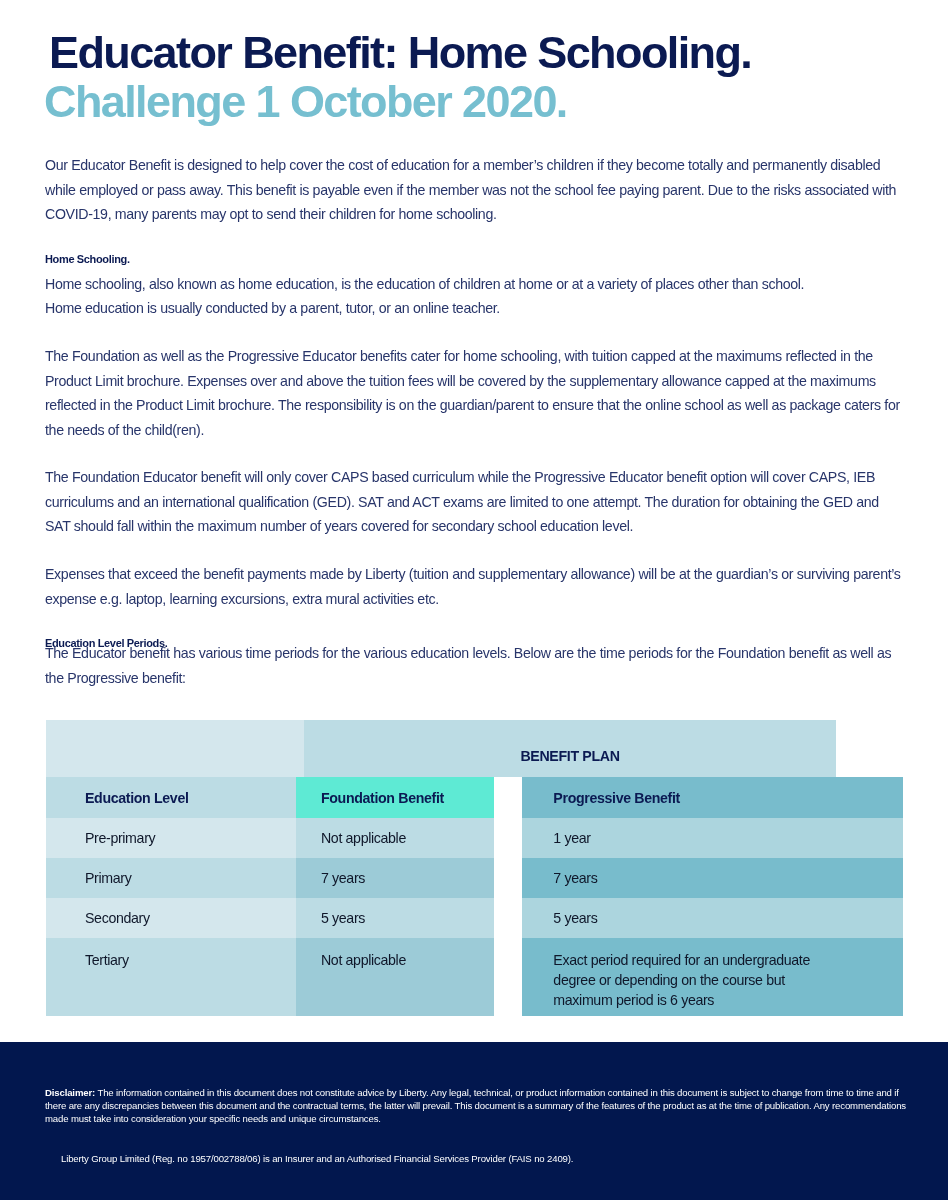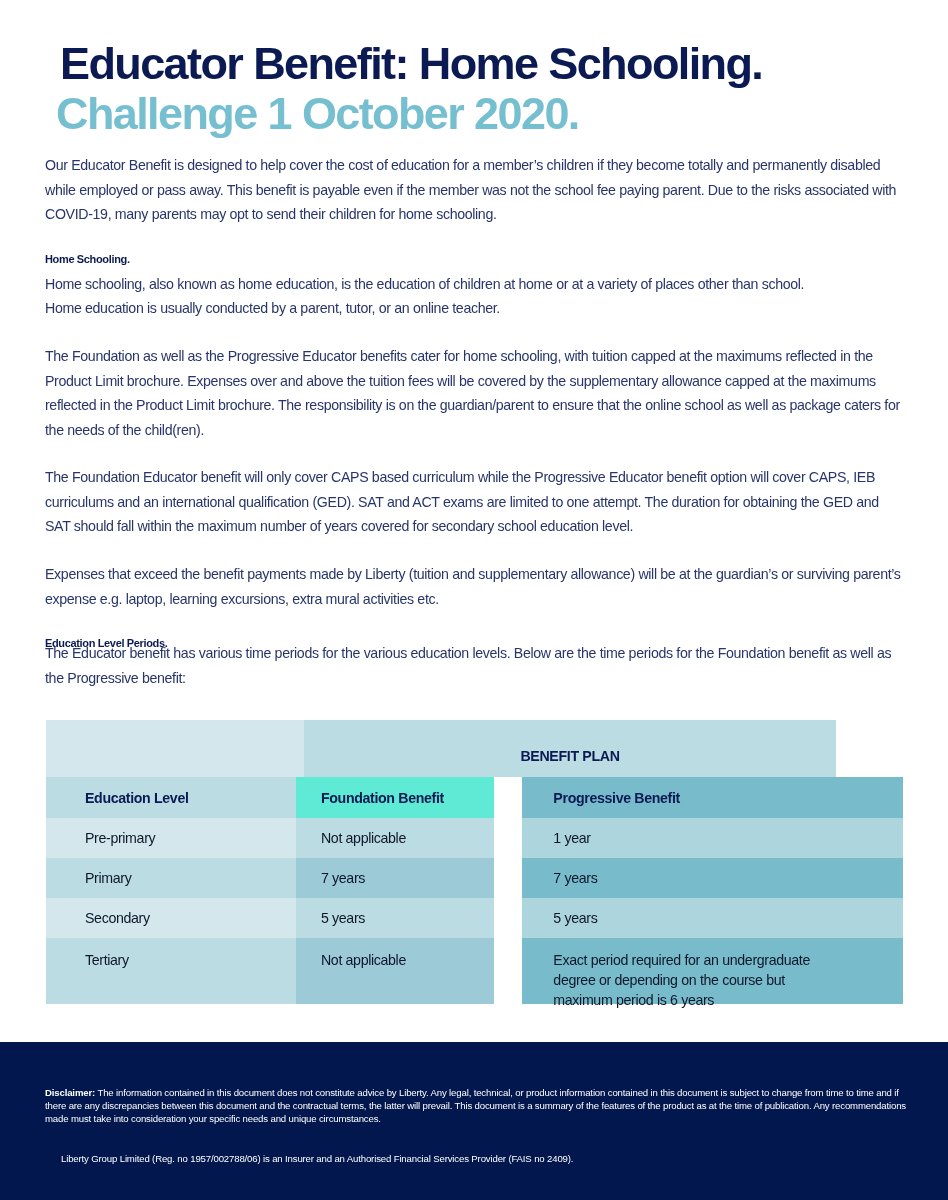--- a/index.html
+++ b/index.html
@@ -1,26 +1,26 @@
 <!DOCTYPE html>
 <html><head>
   <meta charset="utf-8">
   <style>
     html, body { margin: 0; padding: 0; }
     body {
       width: 948px; height: 1200px; background: #ffffff; position: relative; overflow: hidden;
       font-family: "Liberation Sans", sans-serif; color: #1c2a5c;
     }
     .title-1 {
-      position: absolute; left: 44px; top: 22px; margin: 16px;
+      position: absolute; left: 44px; top: 22px; margin: 5px;
       font-size: 45px; font-weight: bold; color: #0b1a52; letter-spacing: -1.6px; line-height: 52px;
       font-family: "Liberation Sans", sans-serif;
     }
     .title-2 {
-      position: absolute; left: 44px; top: 76px; margin: 12px;
+      position: absolute; left: 44px; top: 76px; margin: 0;
       font-size: 45px; font-weight: bold; color: #76bfd0; letter-spacing: -1.6px; line-height: 52px;
       font-family: "Liberation Sans", sans-serif;
     }
     .body-text {
       position: absolute; left: 45px; width: 860px;
       font-size: 14.2px; line-height: 24.5px; color: #28356a; margin: 0;
       letter-spacing: -0.35px; font-family: "Liberation Sans", sans-serif;
     }
     .section-heading {
       position: absolute; left: 45px; margin: 0;
@@ -39,21 +39,21 @@
     .hdr-row .c1 { background: #bcdce4; }
     .hdr-row .c2 { background: #5eead4; }
     .hdr-row .c3 { background: #78bccc; }
     .light .c1 { background: #d4e7ed; }
     .light .c2 { background: #bcdce4; }
     .light .c3 { background: #acd5de; }
     .dark .c1 { background: #bcdce4; }
     .dark .c2 { background: #9ccbd7; }
     .dark .c3 { background: #78bccc; }
     .drow .cell { height: 40px; display: flex; align-items: center; }
-    .drow.tall .cell { height: 66px; align-items: flex-start; padding-top: 12px; }
+    .drow.tall .cell { height: 78px; align-items: flex-start; padding-top: 12px; }
     .multiline { line-height: 20px; }
     
     .footer {
       position: absolute; left: 0; top: 1042px; width: 948px; height: 158px; background: #02174e;
     }
     .disclaimer {
       position: absolute; left: 45px; top: 1086px; width: 862px; margin: 0;
       font-size: 9.6px; line-height: 13px; color: #ffffff; letter-spacing: -0.15px;
     }
     .disclaimer b { font-weight: bold; }

